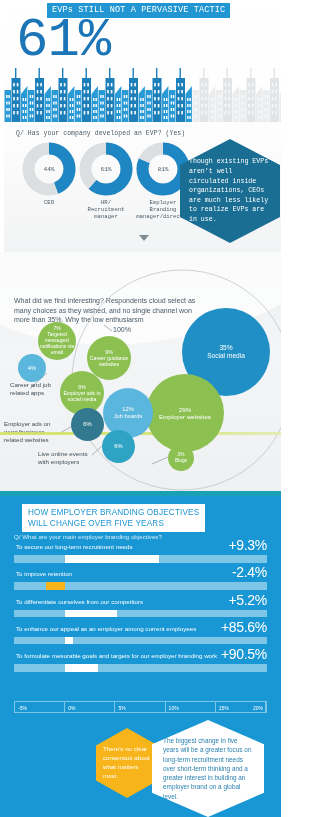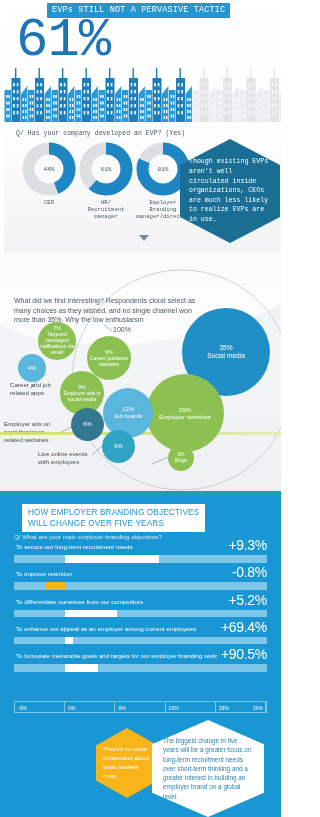--- a/index.html
+++ b/index.html
@@ -656,35 +656,35 @@
   <div id="bars-list">
       <div class="bar-row">
         <div class="bar-label">To secure our long-term recruitment needs</div>
         <div class="bar-value">+9.3%</div>
         <div class="bar-track">
           <div class="bar-fill" style="left: 50.6px; width: 94.116px; background: rgb(255, 255, 255);"></div>
         </div>
       </div>
       <div class="bar-row">
         <div class="bar-label">To improve retention</div>
-        <div class="bar-value">-0.8%</div>
+        <div class="bar-value">-2.4%</div>
         <div class="bar-track">
           <div class="bar-fill" style="left: 32.384px; width: 18.216px; background: rgb(247, 181, 27);"></div>
         </div>
       </div>
       <div class="bar-row">
         <div class="bar-label">To differentiate ourselves from our competitors</div>
         <div class="bar-value">+5.2%</div>
         <div class="bar-track">
           <div class="bar-fill" style="left: 50.6px; width: 52.624px; background: rgb(255, 255, 255);"></div>
         </div>
       </div>
       <div class="bar-row">
         <div class="bar-label">To enhance our appeal as an employer among current employees</div>
-        <div class="bar-value">+69.4%</div>
+        <div class="bar-value">+85.6%</div>
         <div class="bar-track">
           <div class="bar-fill" style="left: 50.6px; width: 8.096px; background: rgb(255, 255, 255);"></div>
         </div>
       </div>
       <div class="bar-row">
         <div class="bar-label">To formulate mesurable goals and targets for our employer branding work</div>
         <div class="bar-value">+90.5%</div>
         <div class="bar-track">
           <div class="bar-fill" style="left: 50.6px; width: 33.396px; background: rgb(255, 255, 255);"></div>
         </div>

